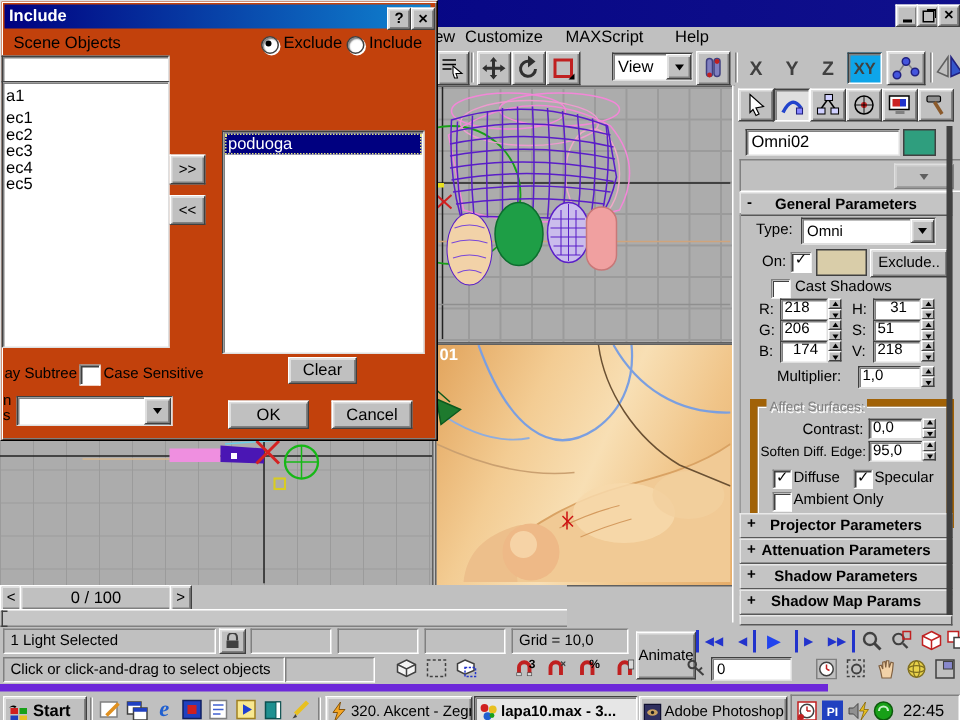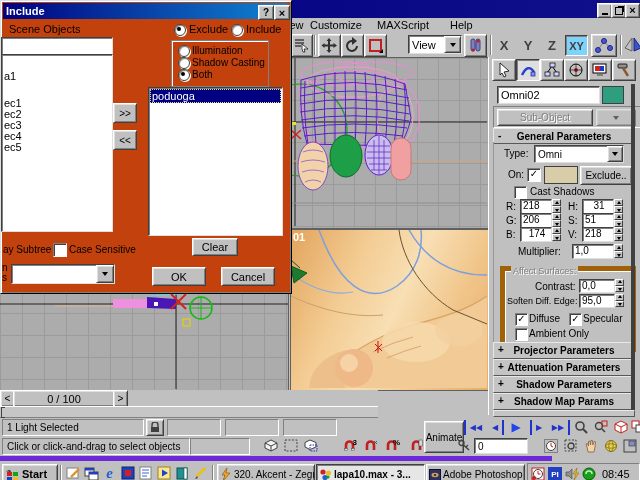--- a/index.html
+++ b/index.html
@@ -97,21 +97,21 @@
         <rect x="4" y="2" width="4" height="12" rx="2" fill="#8080c0" stroke="#404080"></rect>
         <rect x="9" y="2" width="4" height="12" rx="2" fill="#8080c0" stroke="#404080"></rect>
         <circle cx="6" cy="13" r="1.6" fill="#c02020"></circle>
           <circle cx="11" cy="4" r="1.6" fill="#c02020"></circle>
       </svg>
     </div>
     <div class="ab sep" style="left:490px;top:3px;height:20px;"></div>
     <div class="ab ctr bold" style="left:495px;top:4px;width:18px;height:18px;color:#404040;font-size:13px;">X</div>
     <div class="ab ctr bold" style="left:519px;top:4px;width:18px;height:18px;color:#404040;font-size:13px;">Y</div>
     <div class="ab ctr bold" style="left:543px;top:4px;width:18px;height:18px;color:#404040;font-size:13px;">Z</div>
-    <div class="ab btn pressed ctr bold" style="left:565px;top:3px;width:21px;height:19px;color:#404040;font-size:11px;background:#7dd3fc;">XY</div>
+    <div class="ab btn pressed ctr bold" style="left:565px;top:3px;width:21px;height:19px;color:#404040;font-size:11px;background:#0ea5e9;">XY</div>
     <div class="ab btn ctr" style="left:591px;top:2px;width:24px;height:21px;">
       <svg width="20" height="17">
         <line x1="4" y1="13" x2="10" y2="4" stroke="#808080"></line>
           <line x1="10" y1="4" x2="16" y2="11" stroke="#808080"></line>
         <circle cx="4" cy="13" r="2.5" fill="#4455dd" stroke="#202080"></circle>
         <circle cx="10" cy="4" r="2.5" fill="#4455dd" stroke="#202080"></circle>
         <circle cx="16" cy="11" r="2.5" fill="#4455dd" stroke="#202080"></circle>
       </svg>
     </div>
     <div class="ab sep" style="left:620px;top:3px;height:20px;"></div>
@@ -261,23 +261,20 @@
         <line x1="7" y1="6" x2="12" y2="14" stroke="#8b5a2b" stroke-width="2.4"></line>
       </svg>
     </div>
 
     <div class="ab field lft" style="left:8px;top:29px;width:101px;height:16px;">
       <span style="padding-left:3px;">Omni02</span>
     </div>
     <div class="ab" style="left:113px;top:29px;width:20px;height:16px;background:#2f9e7e;border:1px solid #404040;"></div>
 
     <div class="ab inset" style="left:4px;top:49px;width:146px;height:20px;">
-      <div class="ab btn ctr gray t10" style="left:3px;top:2px;width:94px;height:15px;">
-        <span>Sub-Object</span>
-      </div>
       <div class="ab ddarrow" style="left:102px;top:2px;width:38px;height:15px;opacity:.5;"></div>
     </div>
 
     <div class="rollout" style="left:4px;top:71px;width:140px;height:14px;">
       <span class="st">-</span>
       <span>General Parameters</span>
     </div>
 
     <div class="ab" style="left:4px;top:85px;width:140px;height:254px;border:1px solid #989898;border-top:none;">
 
@@ -421,20 +418,23 @@
   </div>
   <div class="ab btn ctr" style="left:146px;top:419px;width:16px;height:15px;">
     <svg width="10" height="11">
       <path d="M2,5 V3 A3,3 0 0 1 8,3 V5" fill="none" stroke="#404040" stroke-width="1.4"></path>
       <rect x="1" y="5" width="8" height="5" fill="#404040"></rect>
     </svg>
   </div>
   <div class="ab inset" style="left:167px;top:419px;width:52px;height:15px;"></div>
   <div class="ab inset" style="left:225px;top:419px;width:52px;height:15px;"></div>
   <div class="ab inset" style="left:283px;top:419px;width:52px;height:15px;"></div>
+  <div class="ab inset lft t10" style="left:341px;top:419px;width:76px;height:15px;">
+    <span style="padding-left:4px;">Grid = 10,0</span>
+  </div>
 
   <div class="ab inset lft t10" style="left:2px;top:438px;width:186px;height:15px;">
     <span style="padding-left:4px;white-space:nowrap;">Click or click-and-drag to select objects</span>
   </div>
   <div class="ab inset" style="left:190px;top:438px;width:58px;height:15px;"></div>
   <div class="ab ctr" style="left:263px;top:438px;width:16px;height:15px;">
     <svg width="14" height="13">
       <path d="M7,1 L13,4 L13,9 L7,12 L1,9 L1,4 Z" fill="#f4f4f4" stroke="#404040"></path>
       <path d="M1,4 L7,7 L13,4 M7,7 L7,12" fill="none" stroke="#404040"></path>
     </svg>
@@ -665,62 +665,54 @@
         <span>PI</span>
       </span>
       <svg width="15" height="14" style="margin-left:3px;">
         <path d="M1,5 L4,5 L7,2 L7,12 L4,9 L1,9 Z" fill="#909090" stroke="#404040" stroke-width="0.6"></path>
         <path d="M12,1 L8,7 L11,7 L9,13 L14,6 L11,6 Z" fill="#e8c020" stroke="#806000" stroke-width="0.5"></path>
       </svg>
       <svg width="14" height="14" style="margin-left:2px;">
         <circle cx="7" cy="7" r="6" fill="#18a018" stroke="#0c5a0c"></circle>
         <path d="M4,7 A3,3 0 0 1 10,7" fill="none" stroke="#c8f0c8" stroke-width="1.4"></path>
       </svg>
-      <span style="margin-left:6px;font-size:11px;">08:45</span>
+      <span style="margin-left:6px;font-size:11px;">22:45</span>
     </div>
   </div>
 
   <div class="ab" style="left:0;top:0;width:290px;height:292px;background:#c2410c;z-index:50;
               border:1px solid;border-color:#dfdfdf #000 #000 #dfdfdf;box-shadow:inset 1px 1px 0 #fff,inset -1px -1px 0 #808080;">
     <div class="ab lft" style="left:2px;top:2px;width:284px;height:16px;background:linear-gradient(90deg,#000080,#1084d0);">
       <span class="bold" style="color:#fff;padding-left:3px;">Include</span>
     </div>
     <div class="ab btn ctr bold" style="left:257px;top:4px;width:14px;height:13px;">
       <span style="font-size:10px;">?</span>
       </div>
     <div class="ab btn ctr bold" style="left:273px;top:4px;width:14px;height:13px;">
       <span style="font-size:11px;">×</span>
       </div>
 
     <span class="ab" style="left:8px;top:22px;">Scene Objects</span>
 
     <div class="ab field" style="left:0;top:36px;width:110px;height:16px;"></div>
 
     <div class="ab field" style="left:0;top:53px;width:110px;height:176px;overflow:hidden;">
-      <div style="padding:16px 2px;height:11px;line-height:11px;">a1</div>
+      <div style="padding:4px 2px;height:11px;line-height:11px;">a1</div>
       <div style="padding:0 2px;height:11px;line-height:11px;">ec1</div>
       <div style="padding:0 2px;height:11px;line-height:11px;">ec2</div>
       <div style="padding:0 2px;height:11px;line-height:11px;">ec3</div>
       <div style="padding:0 2px;height:11px;line-height:11px;">ec4</div>
       <div style="padding:0 2px;height:11px;line-height:11px;">ec5</div>
     </div>
 
     <span class="rd on ab" style="left:173px;top:23px;"></span>
     <span class="ab" style="left:188px;top:22px;">Exclude</span>
     <span class="rd ab" style="left:230px;top:23px;"></span>
     <span class="ab" style="left:245px;top:22px;">Include</span>
 
-    <div class="ab" style="left:170px;top:39px;width:96px;height:45px;border:1px solid #808080;box-shadow:1px 1px 0 #fff inset;">
-      <span class="rd ab" style="left:6px;top:4px;"></span>
-      <span class="ab t10" style="left:20px;top:4px;">Illumination</span>
-      <span class="rd ab" style="left:6px;top:16px;"></span>
-      <span class="ab t10" style="left:20px;top:16px;">Shadow Casting</span>
-      <span class="rd on ab" style="left:6px;top:28px;"></span>
-      <span class="ab t10" style="left:20px;top:28px;">Both</span>
-    </div>
 
     <div class="ab btn ctr" style="left:112px;top:102px;width:22px;height:18px;">
       <span class="t10">&gt;&gt;</span>
       </div>
     <div class="ab btn ctr" style="left:112px;top:129px;width:22px;height:18px;">
       <span class="t10">&lt;&lt;</span>
       </div>
 
     <div class="ab field" style="left:147px;top:86px;width:133px;height:147px;overflow:hidden;">
       <div style="margin:1px;height:12px;line-height:12px;padding:0 1px;background:#000080;color:#fff;border:1px dotted #e0e080;">poduoga</div>

